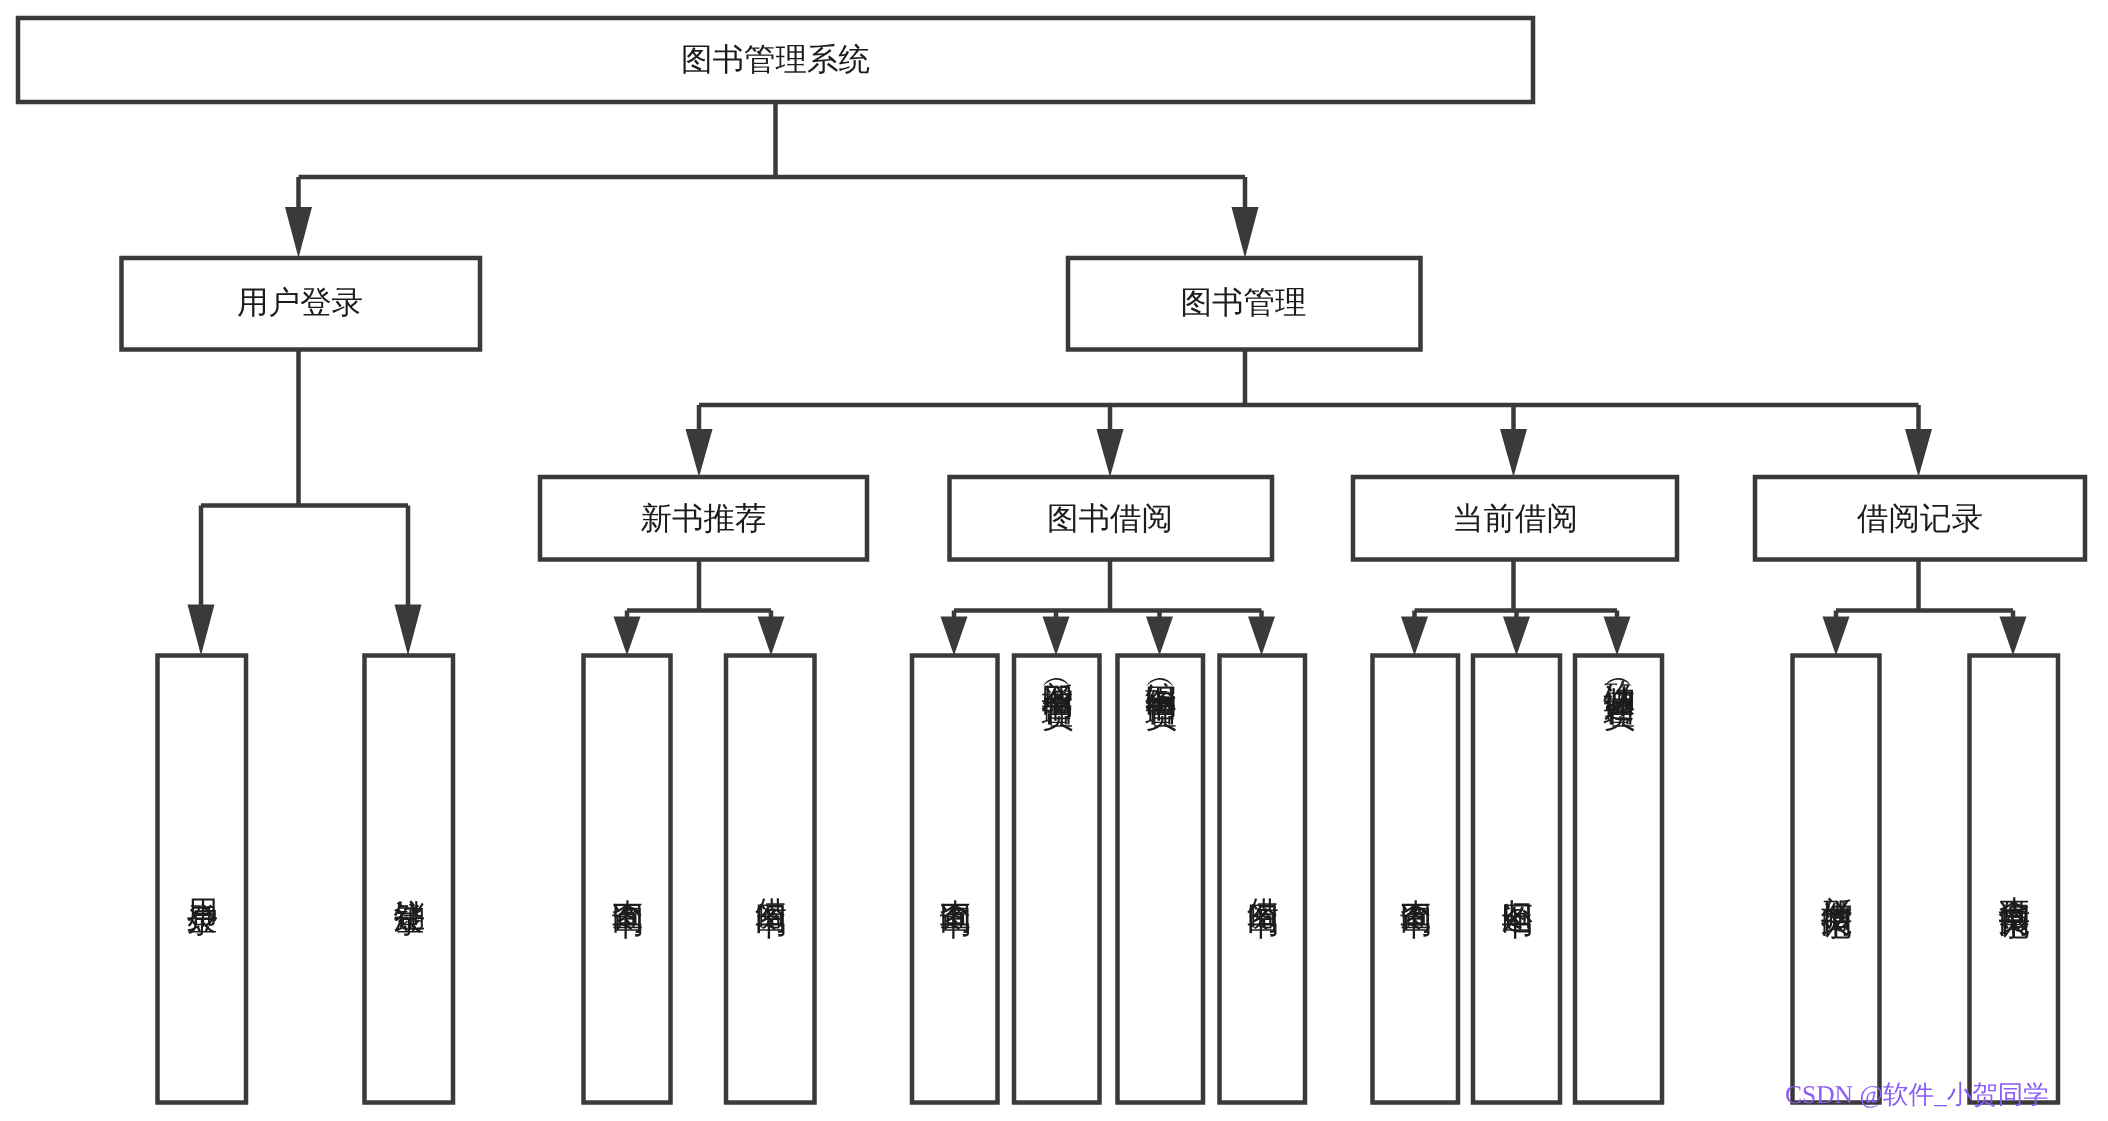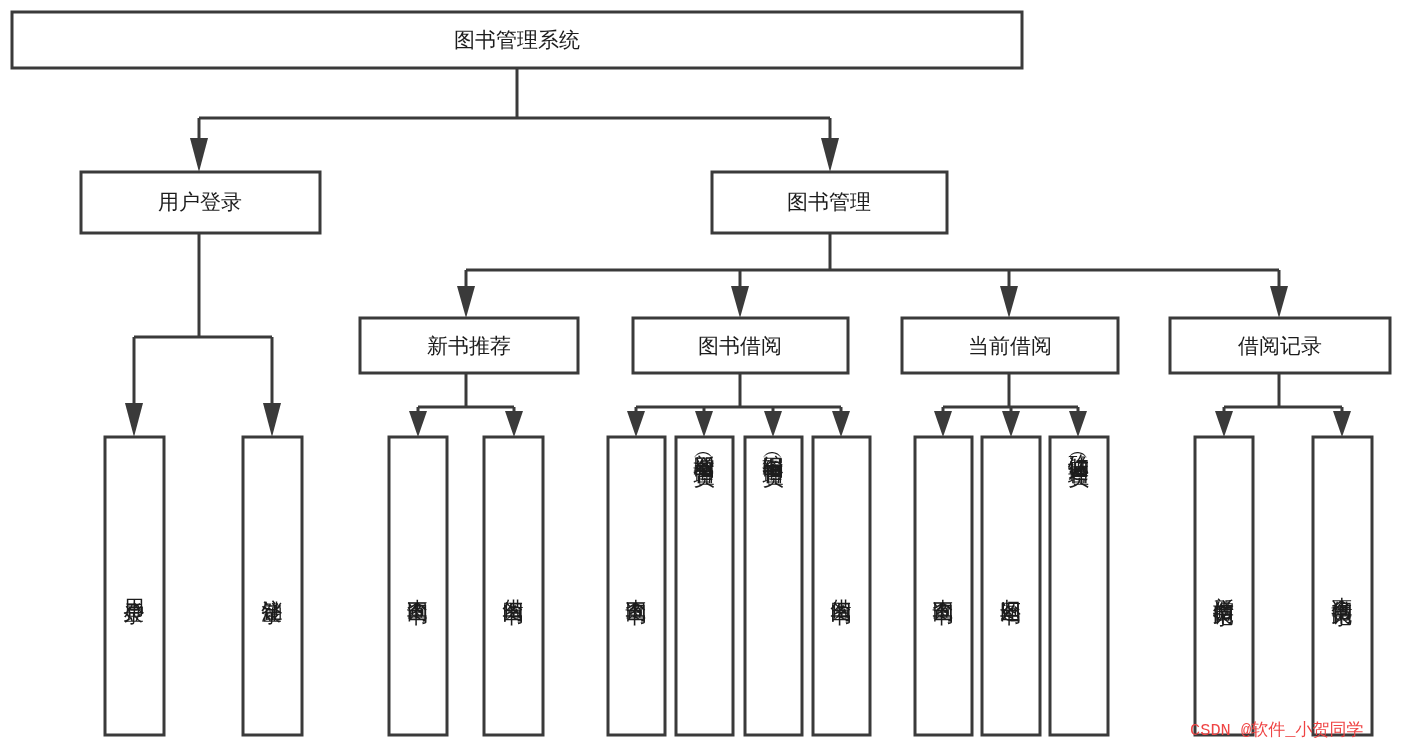--- a/index.html
+++ b/index.html
@@ -62,23 +62,23 @@
     pointer-events: none;
   }
   .vlabel-wrap {
     position: absolute;
     display: flex;
     align-items: center;
     justify-content: center;
   }
   .watermark {
     position: absolute;
-    font-family: Liberation Mono, monospace;
+    font-family: Liberation Serif, serif;
     font-size: 17px;
-    color: #ef4444;
+    color: #8b5cf6;
     white-space: nowrap;
     left: 1190px;
     top: 718px;
   }
 </style>
 </head>
 <body>
 
 <div id="diagram-root">
 

